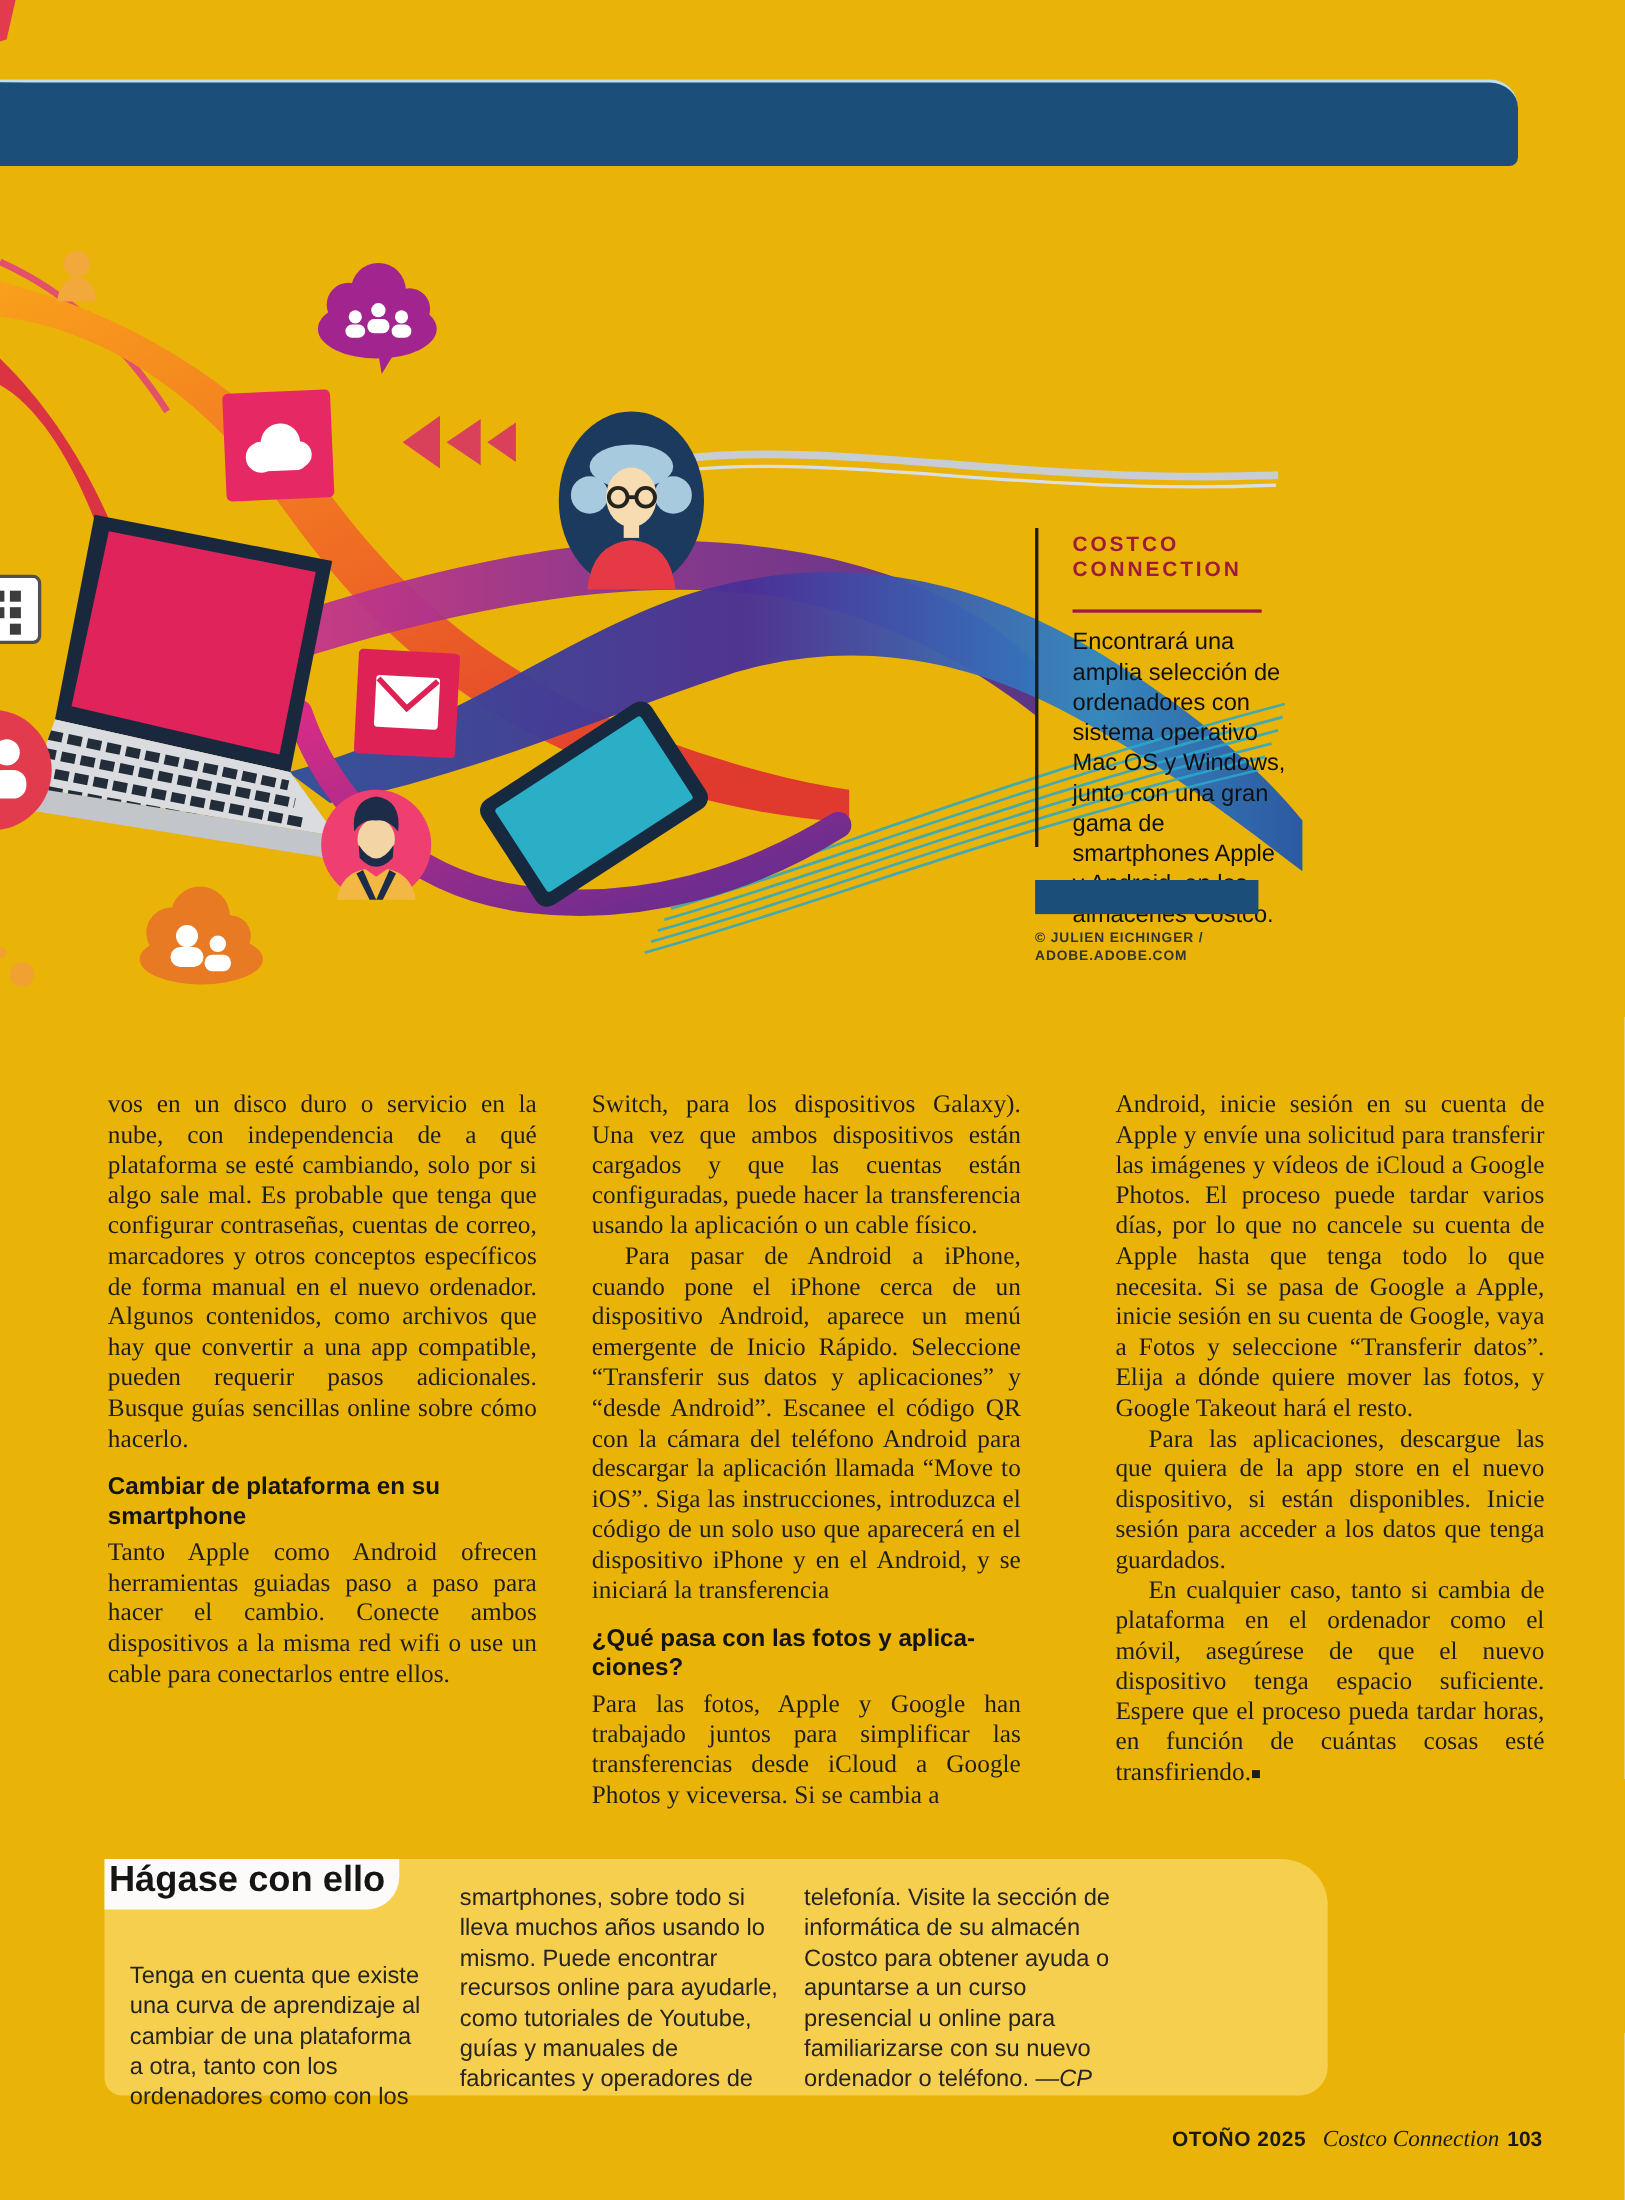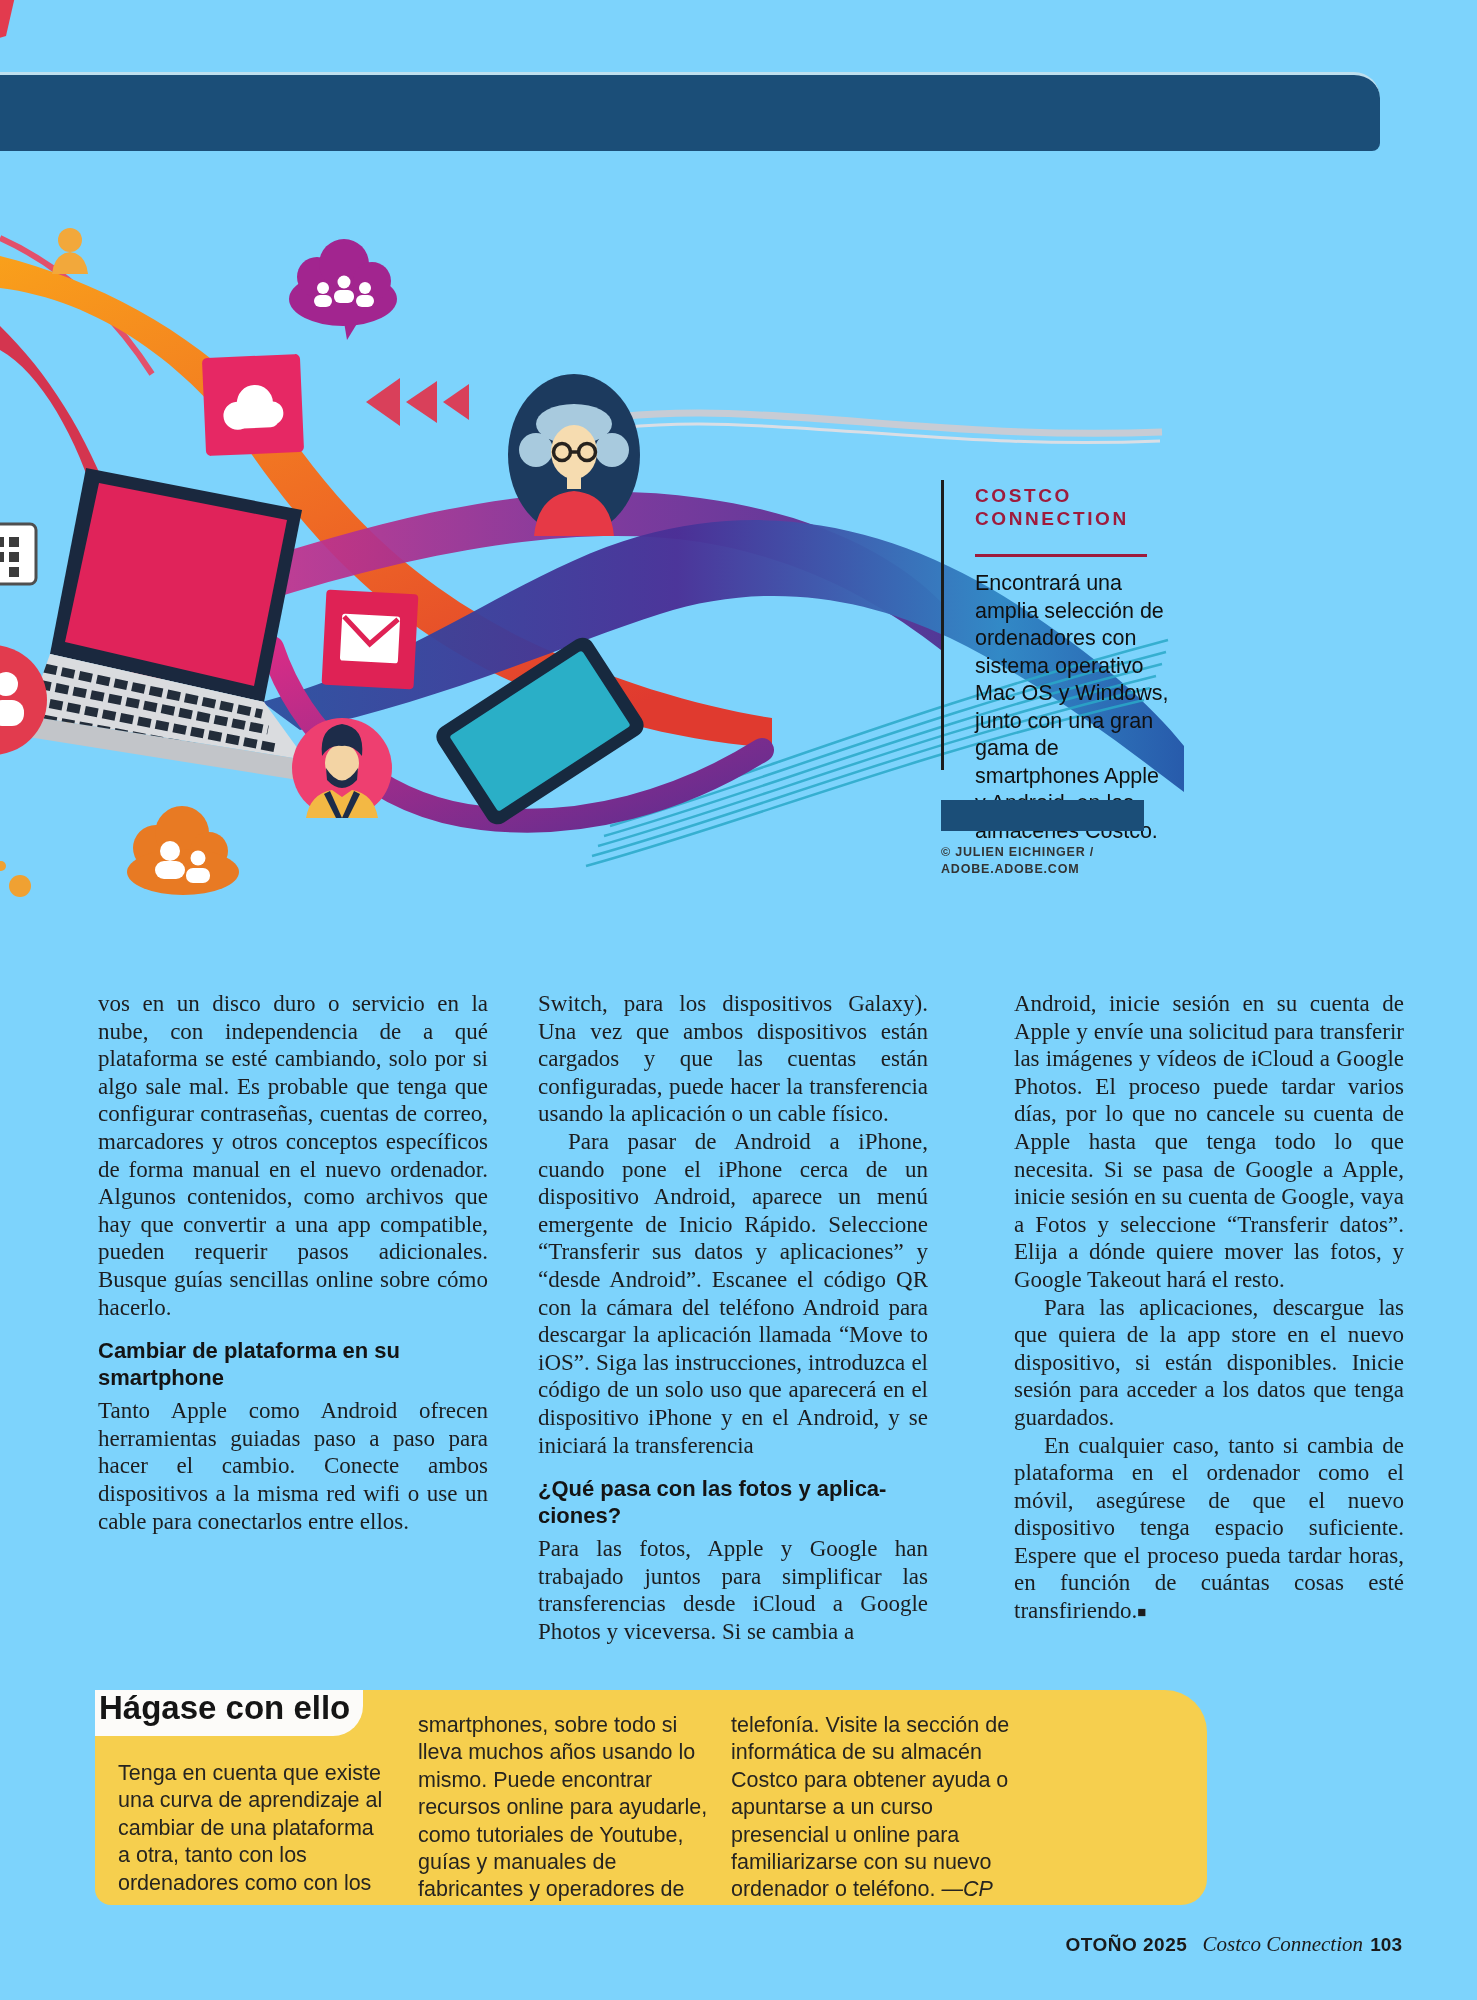--- a/index.html
+++ b/index.html
@@ -1,18 +1,18 @@
 <!DOCTYPE html>
 <html><head>
 <meta charset="utf-8">
 <style>
   html,body{margin:0;padding:0;background:#e8e8e8;}
   .page{
     position:relative; width:1477px; height:2000px; margin:0 auto;
-    background:#7dd3fc; overflow:hidden;
+    background:#eab308; overflow:hidden;
     font-family:"Liberation Sans", sans-serif; color:#1c1c1c;
   }
   
   .top-bar{
     position:absolute; left:0; top:72px; width:1380px; height:76px;
     background:#1b4e78; border-radius:0 26px 8px 0;
     border-top:3px solid #bfe0ef;
   }
   
   .illustration{position:absolute; left:0; top:0;}
@@ -50,21 +50,21 @@
   .end-mark{font-size:15px; vertical-align:1px;}
   
   .callout{position:absolute; left:95px; top:1690px; width:1112px; height:215px;}
   .callout .box{position:absolute; left:0; top:0; right:0; bottom:0;
     background:#f6cf4e; border-radius:20px 42px 26px 16px;}
   .callout .notch{position:absolute; left:0; top:0; width:268px; height:46px;
     background:#fcfbf9; border-bottom-right-radius:30px;}
   .callout h2{position:absolute; left:4px; top:-1px; margin:0;
     font-size:33px; font-weight:bold; color:#151515;}
   .ccol{position:absolute; margin:0; font-size:21.5px; line-height:27.4px; color:#262420;}
-  .ccol1{left:23px;  top:70px; width:272px;}
+  .ccol1{left:23px;  top:93px; width:272px;}
   .ccol2{left:323px; top:22px; width:290px;}
   .ccol3{left:636px; top:22px; width:292px;}
   .sig{font-style:italic;}
   
   .footer{
     position:absolute; right:75px; top:1932px; font-size:19px; color:#1a1a1a;
     white-space:nowrap;
   }
   .footer .season{font-weight:bold; letter-spacing:.5px;}
   .footer .mag{font-family:"Liberation Serif", serif; font-style:italic; font-size:21px; margin-left:10px;}

